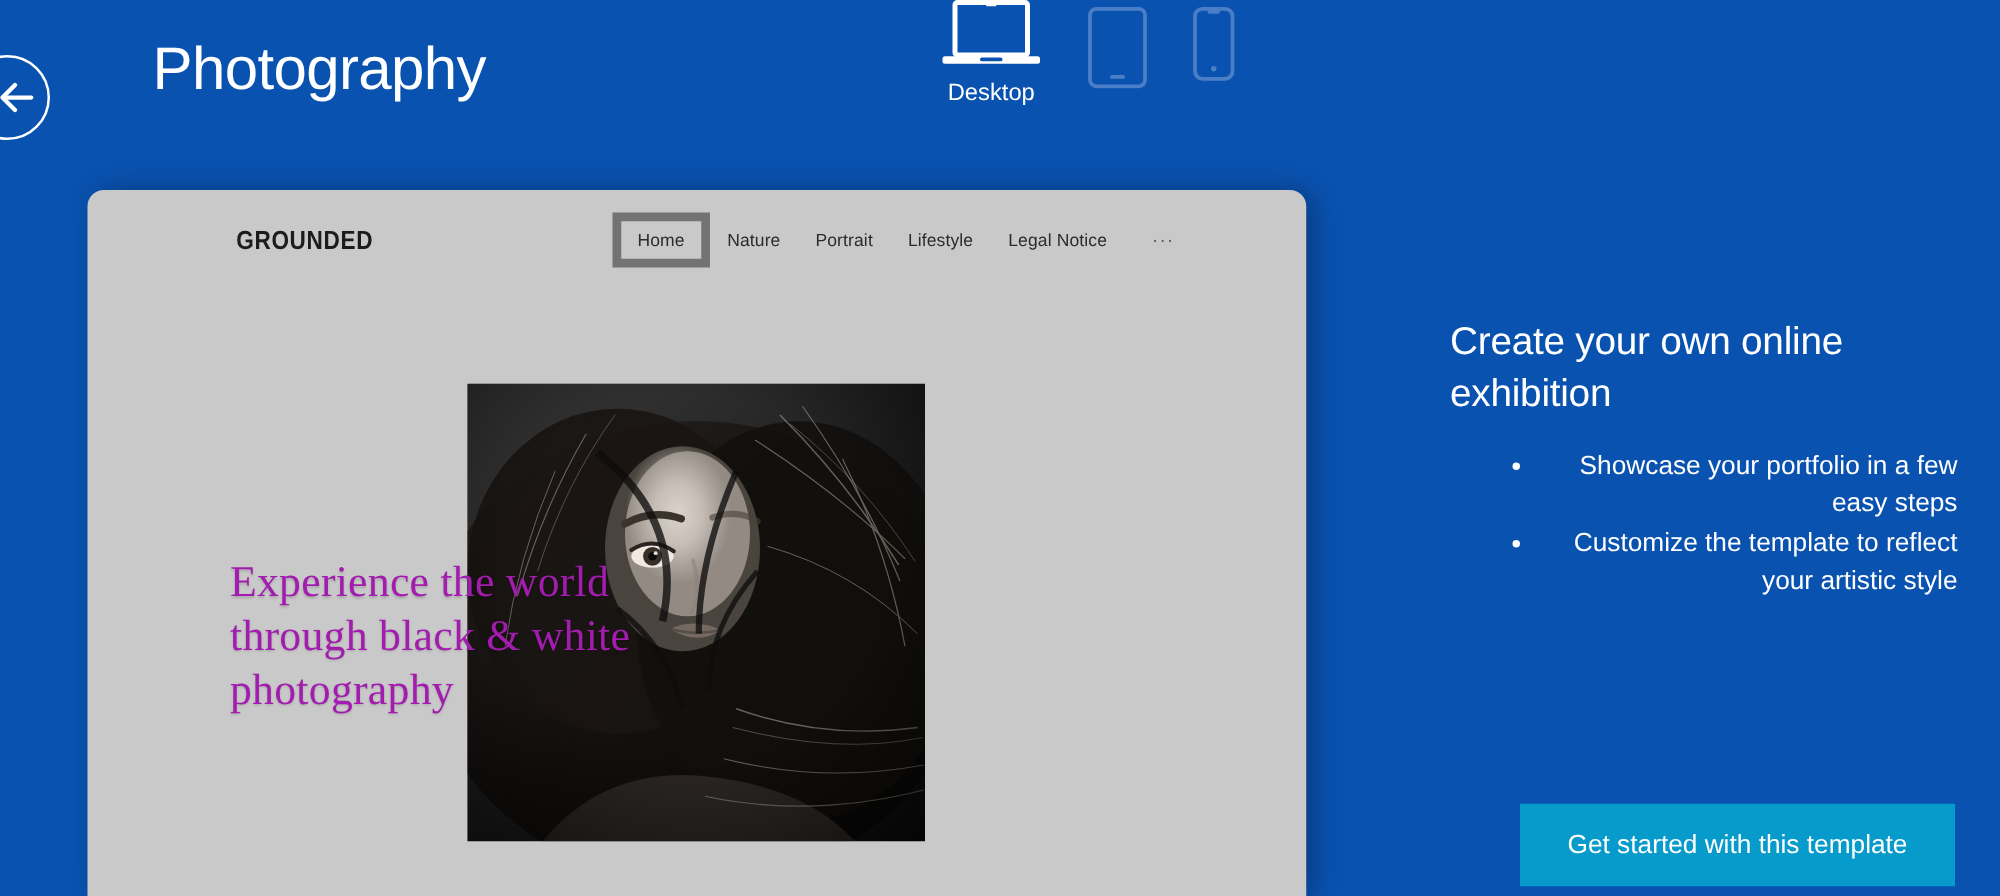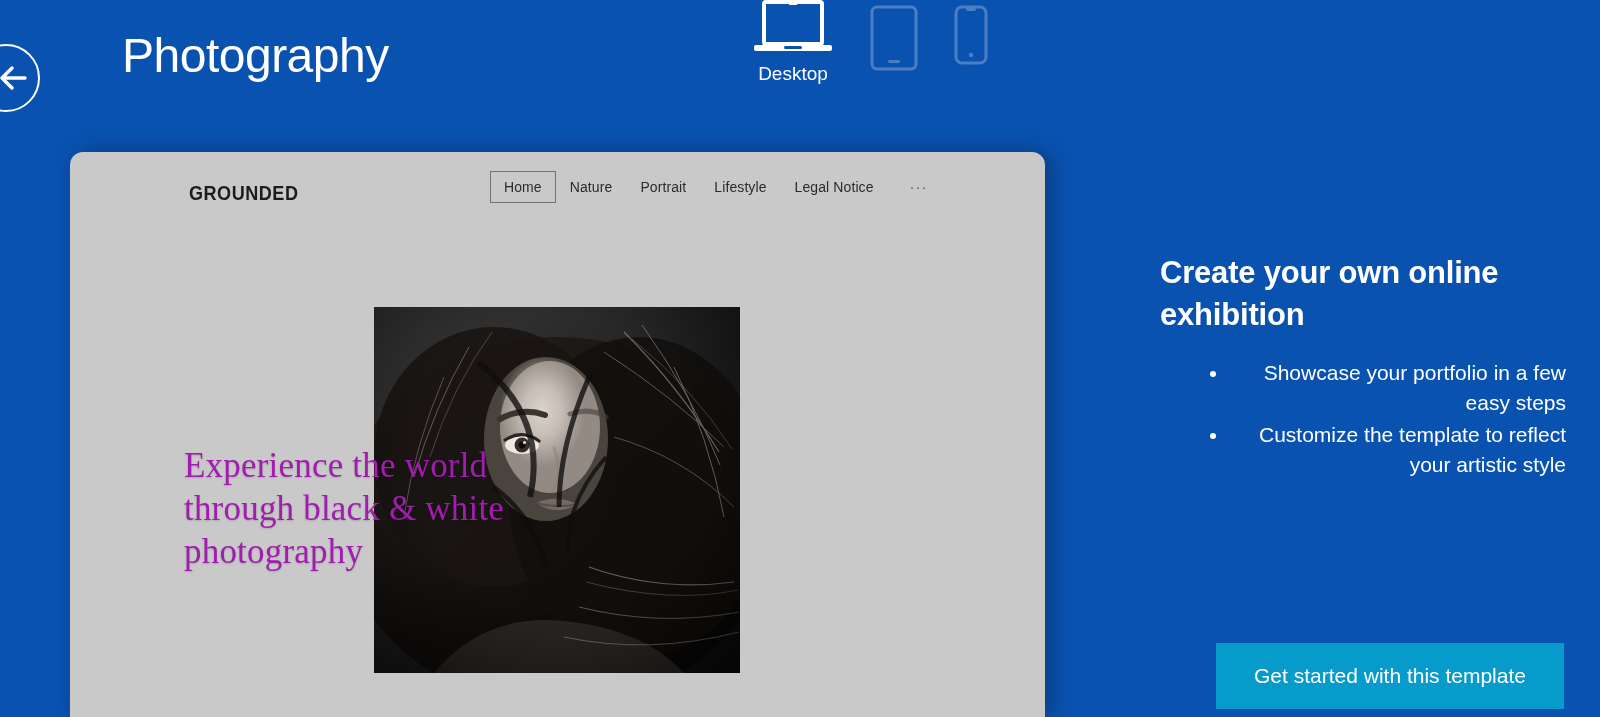--- a/index.html
+++ b/index.html
@@ -123,21 +123,21 @@
 
   .menu-item {
     font-size: 14px;
     color: #2b2b2b;
     padding: 8px 14px;
     white-space: nowrap;
     letter-spacing: 0.1px;
   }
 
   .menu-item.active {
-    border: 1px solid #737373;
+    border: 7px solid #737373;
     padding: 7px 13px;
   }
 
   .menu-item.more {
     font-size: 15px;
     letter-spacing: 1px;
     color: #555;
     padding-left: 22px;
   }
 
@@ -179,21 +179,21 @@
   .info-intro {
     font-size: 17px;
     line-height: 26px;
     font-weight: 600;
     margin-bottom: 30px;
   }
 
   .info-heading {
     font-size: 31px;
     line-height: 42px;
-    font-weight: 700;
+    font-weight: 400;
     letter-spacing: -0.2px;
     margin-bottom: 22px;
   }
 
   .info-list {
     list-style: disc;
     padding-left: 55px;
     margin: 14px;
     text-align: right;
   }

